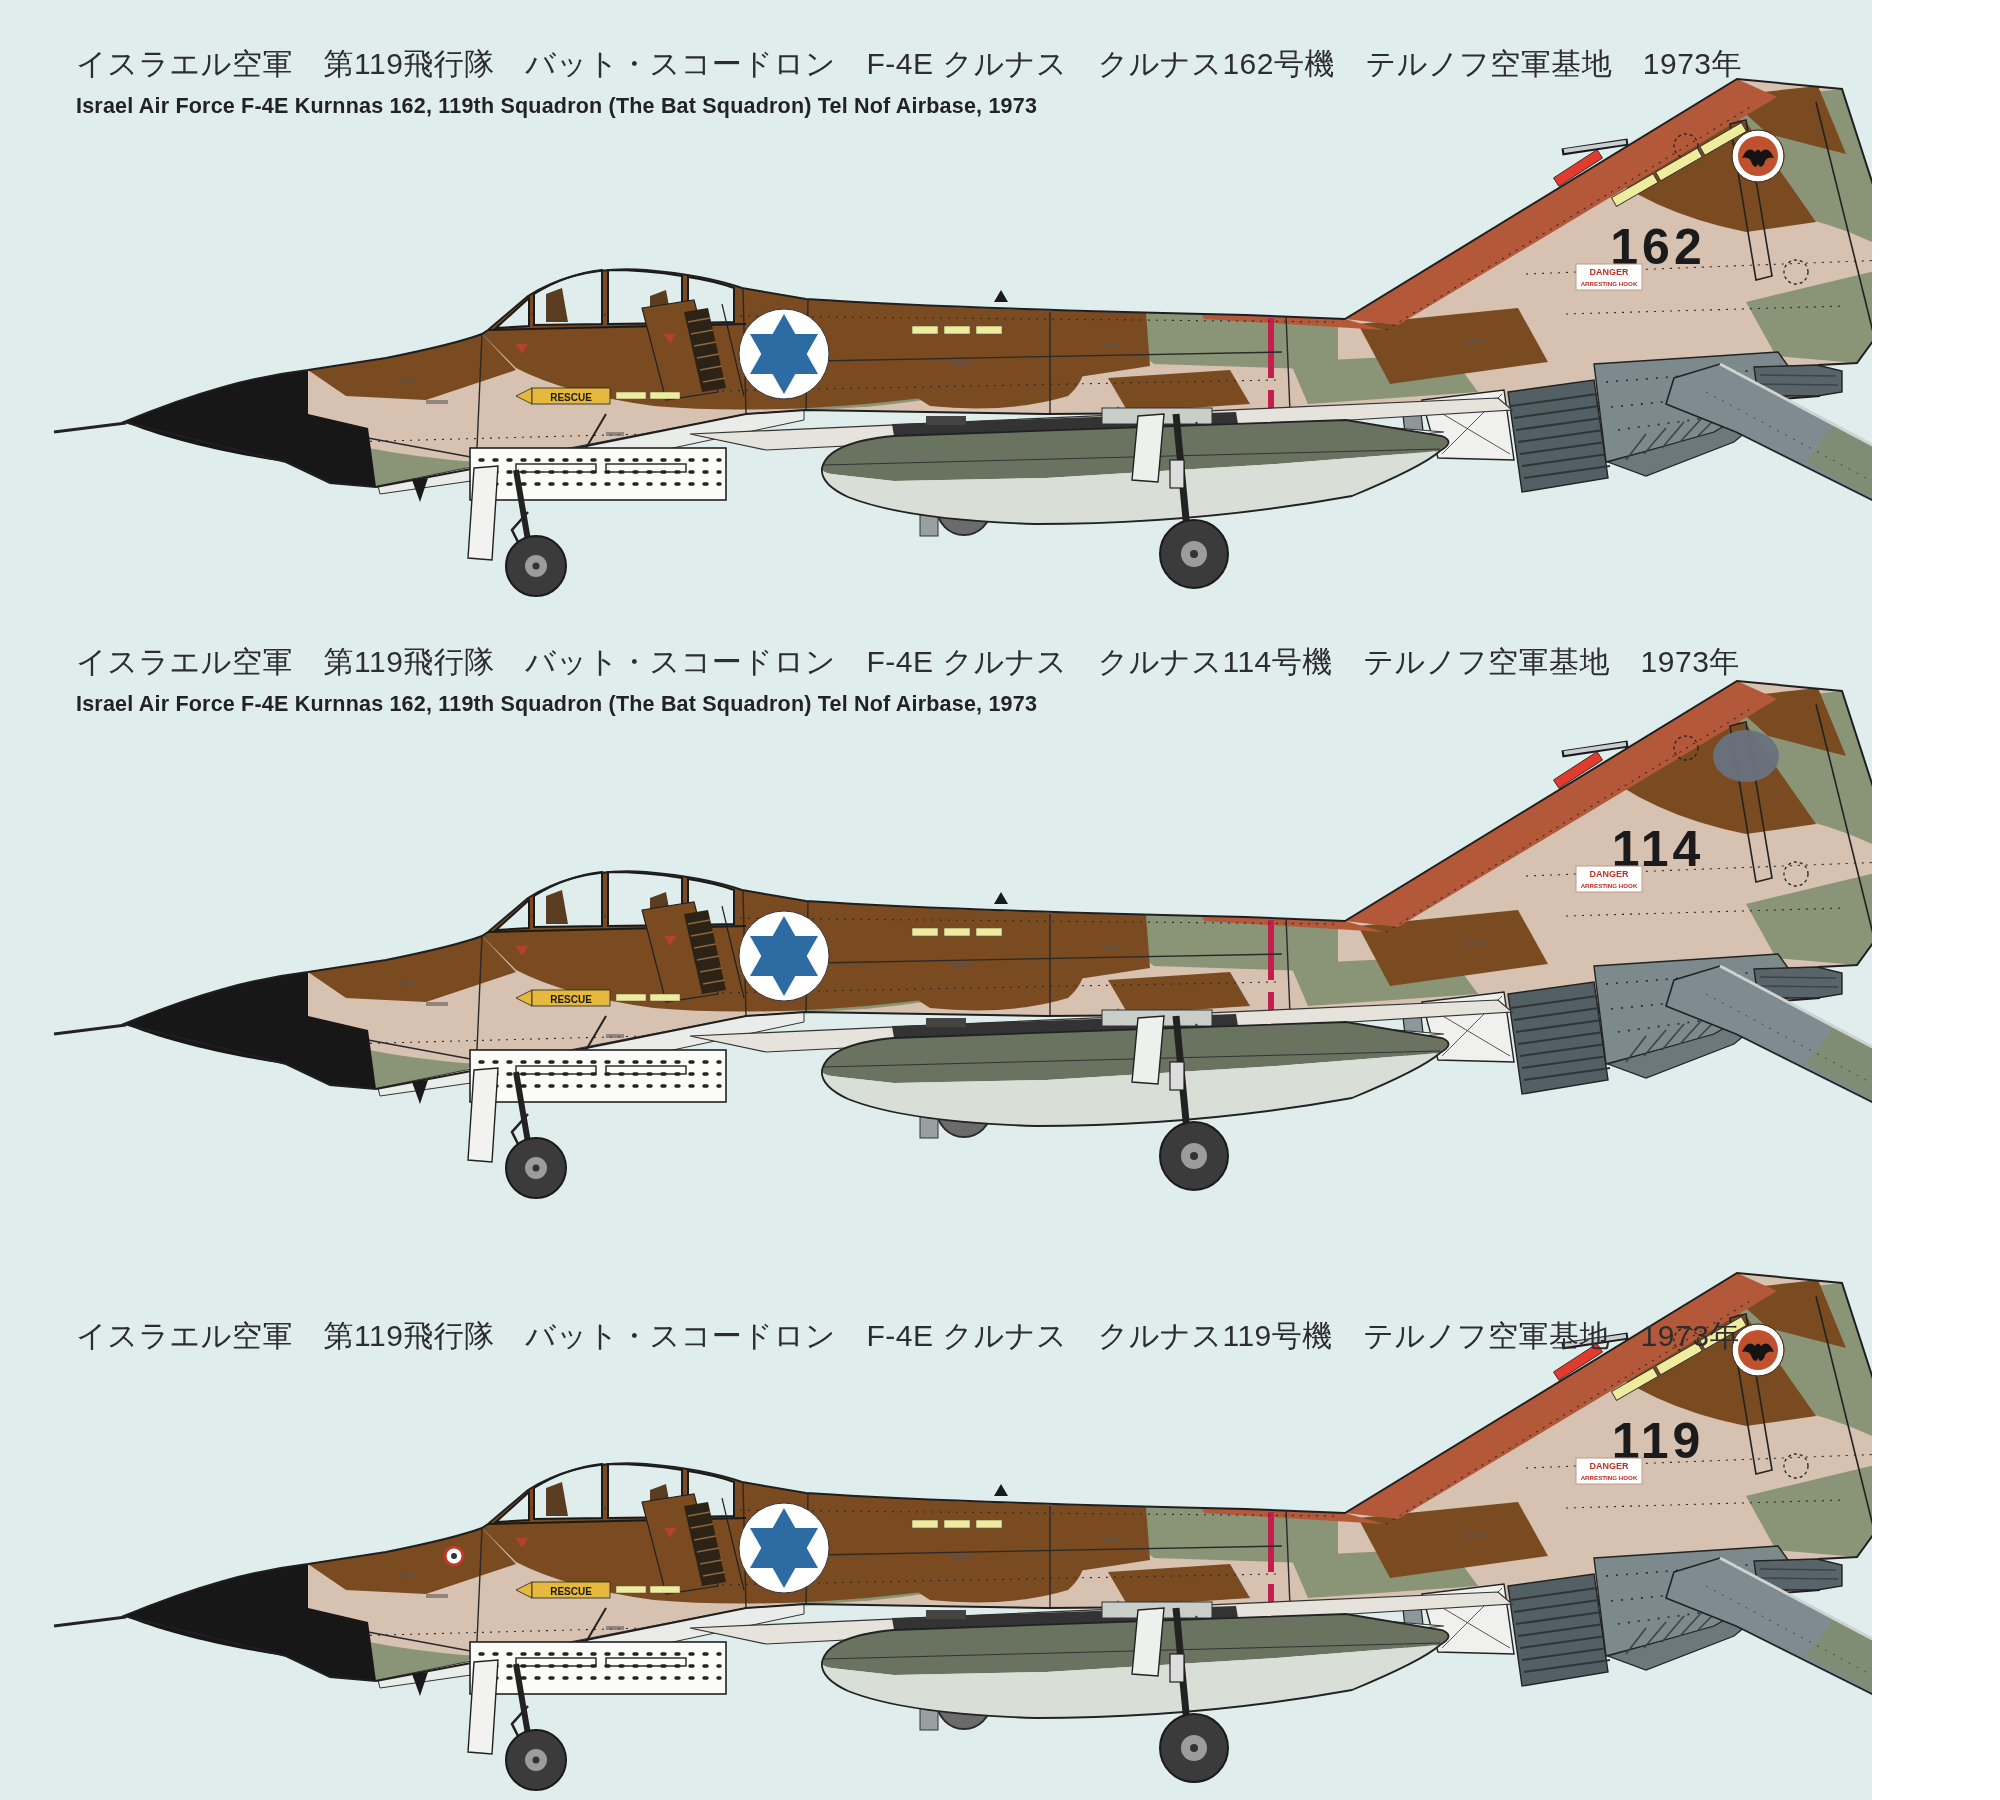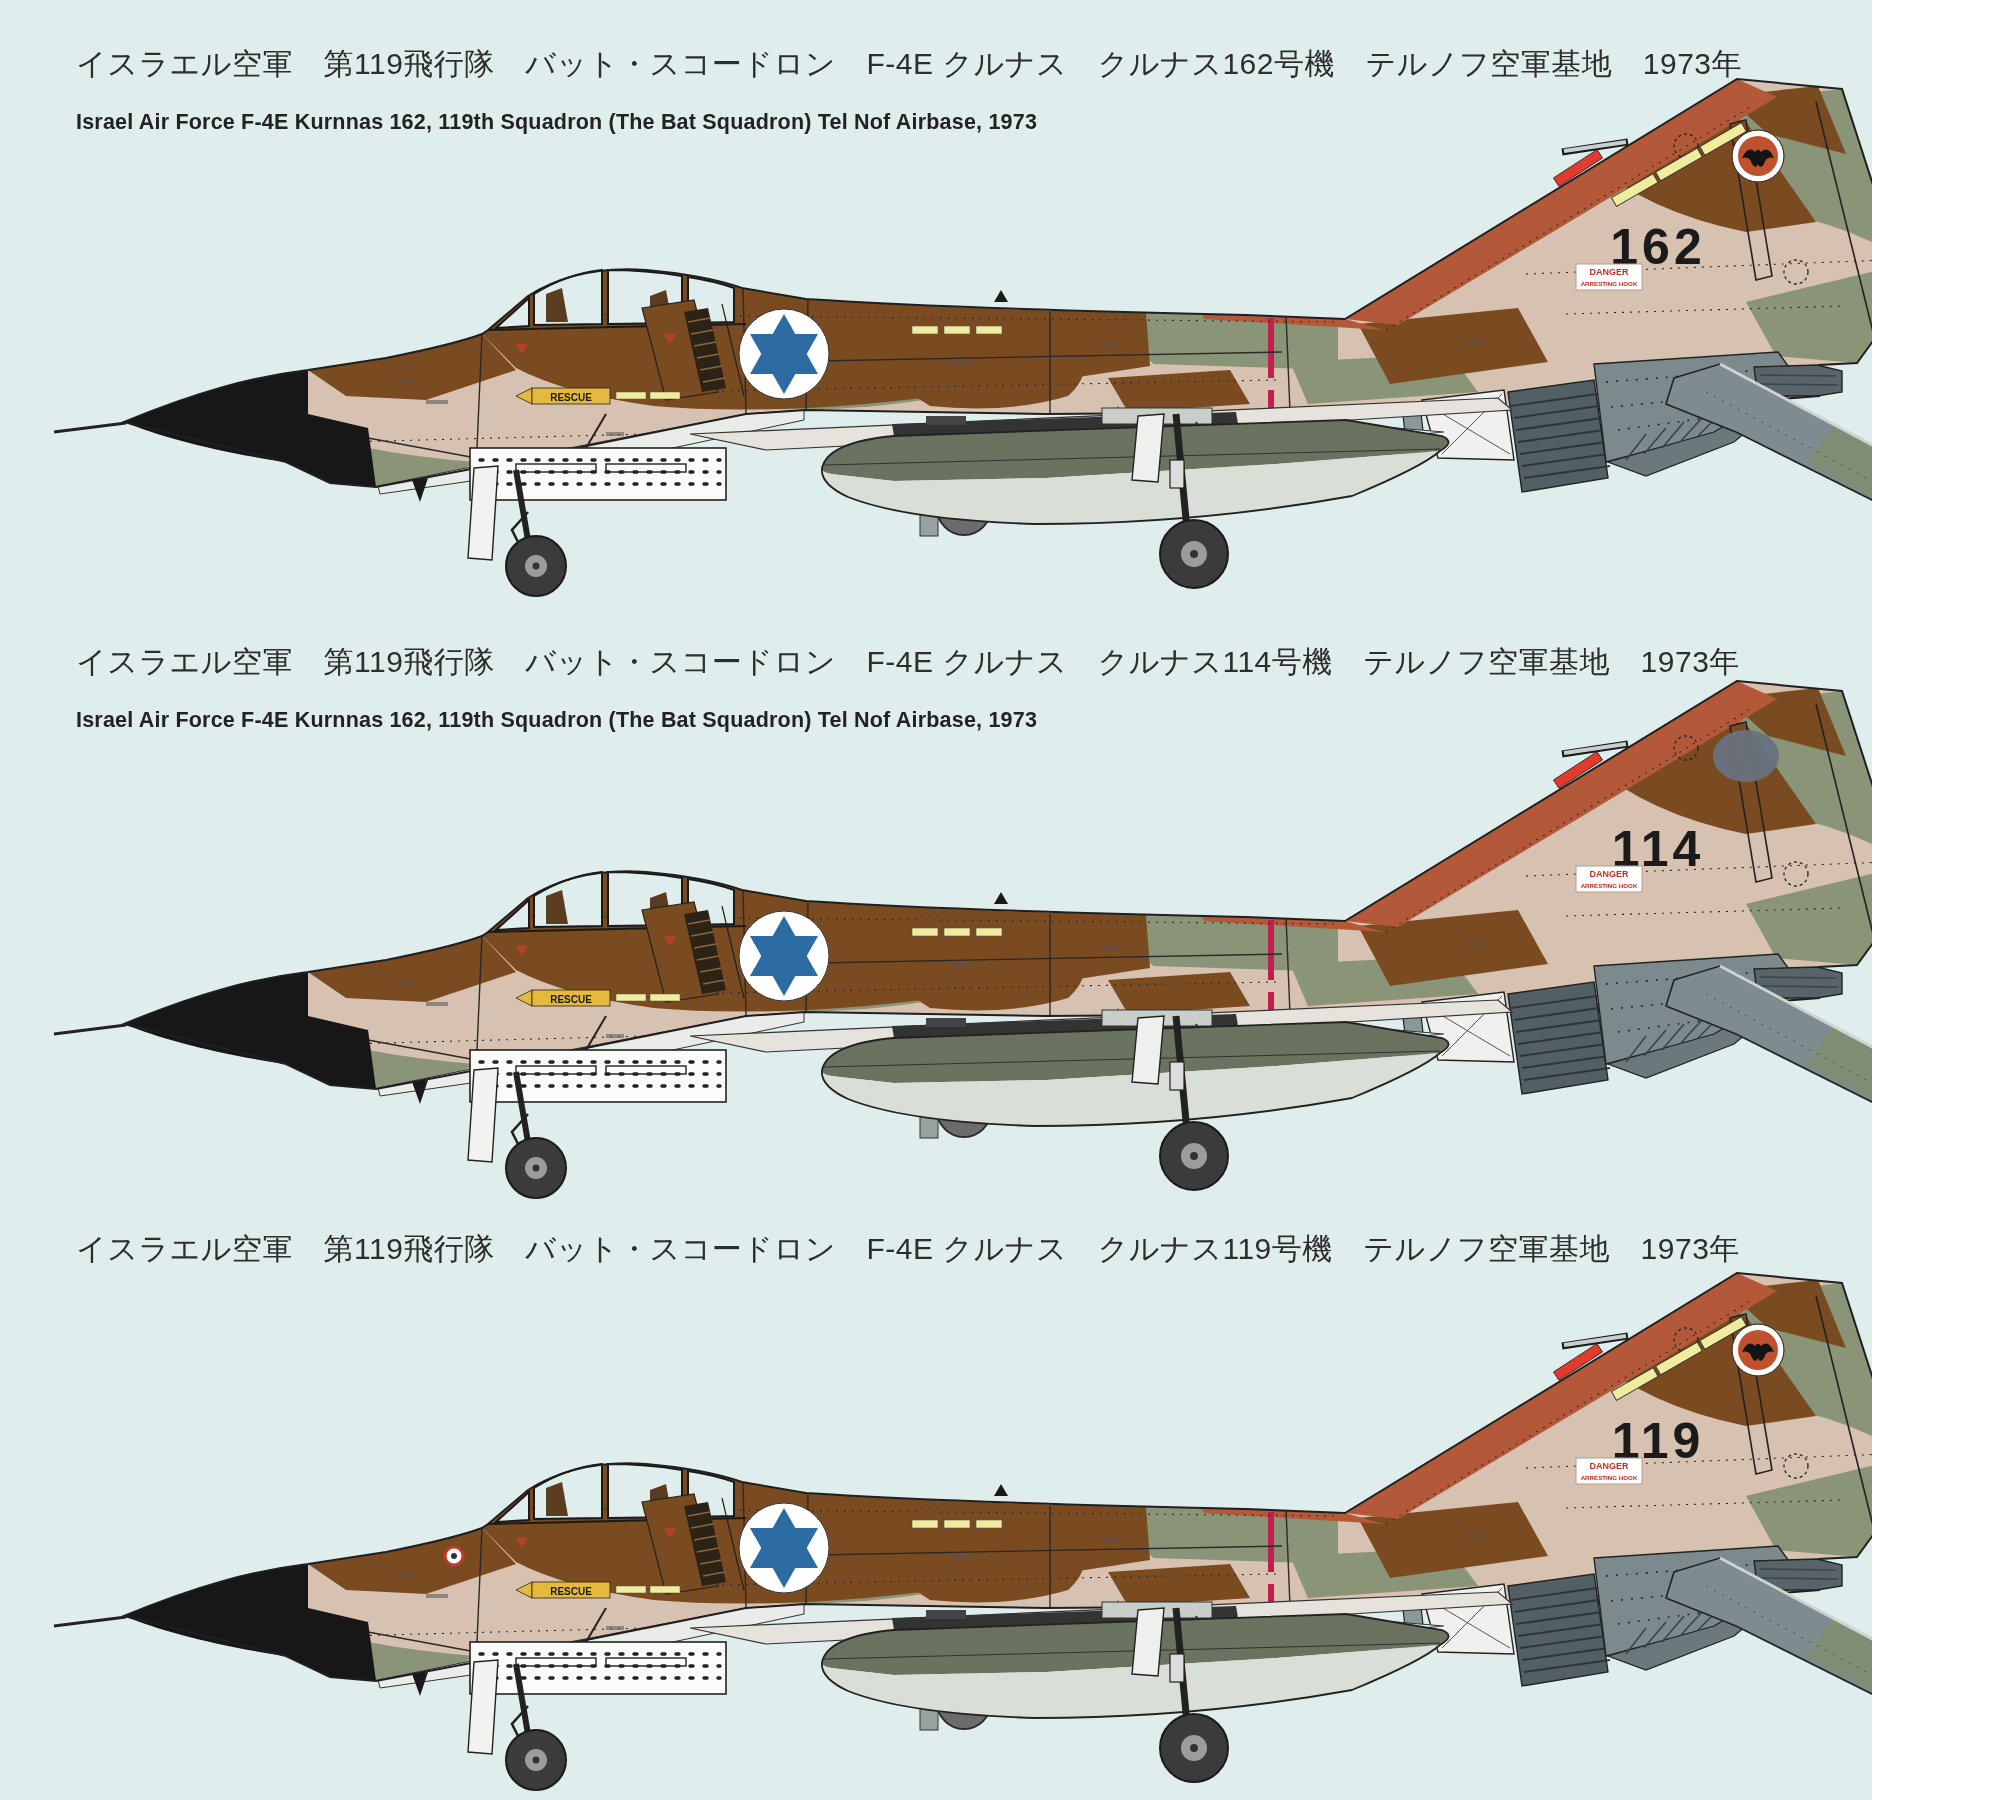--- a/index.html
+++ b/index.html
@@ -4,21 +4,21 @@
 <style>
   html,body{margin:0;padding:0;}
   .sheet{
     position:relative;width:1872px;height:1800px;overflow:hidden;
     background:#dfeeec;
     font-family:"Liberation Sans","DejaVu Sans",sans-serif;
   }
   .section{position:absolute;left:0;top:0;width:2000px;}
   .caption{position:absolute;left:76px;white-space:nowrap;z-index:3;}
   .caption-jp{font-size:30px;color:#2d2d2d;letter-spacing:.5px;font-weight:500;}
-  .caption-en{font-size:21.5px;color:#222;font-weight:600;margin-top:25px;letter-spacing:.2px;}
+  .caption-en{font-size:21.5px;color:#222;font-weight:600;margin-top:9px;letter-spacing:.2px;}
   svg.aircraft{position:absolute;left:46px;width:1900px;height:545px;z-index:1;}
   text{user-select:none;}
   .tailnum{font-family:"Liberation Sans","DejaVu Sans",sans-serif;font-weight:700;letter-spacing:4px;}
 </style>
 </head>
 <body>
 
 <div class="sheet">
 
   <div class="section">
@@ -579,21 +579,21 @@
       </g>
 
       <g style="display: none;">
         <circle cx="408" cy="300" r="9" fill="#ffffff" stroke="#c0392b" stroke-width="3"></circle>
         <circle cx="408" cy="300" r="3" fill="#333"></circle>
       </g>
     </svg>
   </div>
 
   <div class="section">
-    <div class="caption" style="top: 1229px;">
+    <div class="caption" style="top: 1316px;">
       <div class="caption-jp">イスラエル空軍　第119飛行隊　バット・スコードロン　F-4E クルナス　クルナス119号機　テルノフ空軍基地　1973年</div>
     </div>
 
     <svg class="aircraft" viewBox="0 0 1900 545" xmlns="http://www.w3.org/2000/svg" style="top: 1256px;">
       <defs>
         <clipPath id="hullClip-2">
           <path d="M78 360 C150 330 205 315 262 308 L340 296 C390 286 420 278 436 272 L442 268 L482 234 C520 210 560 205 600 208 C646 212 676 219 696 226 L760 237 C900 246 1060 250 1200 253 L1299 257 L1691 17 L1796 27 L1862 231 L1811 301 L1773 303 L1773 334 L1620 346 L1430 348 L1250 350 L1000 352 L760 348 L700 352 L560 380 L420 408 L330 425 L284 421 L240 400 Z"></path>
         </clipPath>
       </defs>
 

